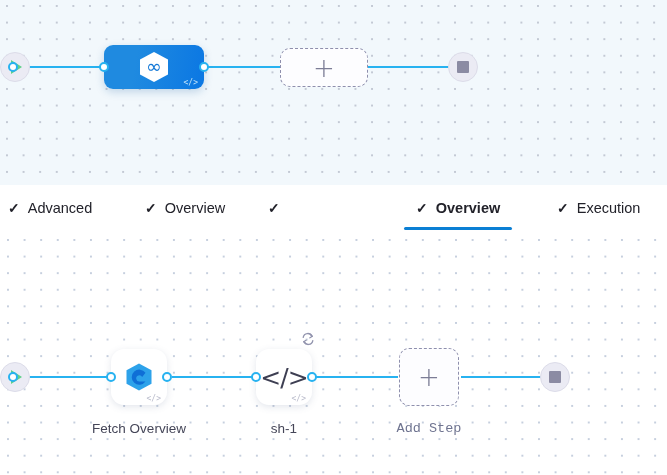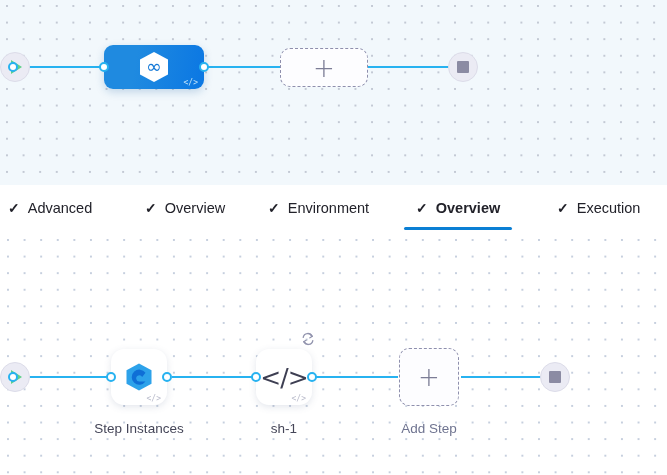--- a/index.html
+++ b/index.html
@@ -295,21 +295,20 @@
     </div>
 
     <div class="tab" style="left:133px; padding:0 12px;">
       <span class="tick">✓</span>
       <span class="tab-label">Overview</span>
 
     </div>
 
     <div class="tab" style="left:256px; padding:0 12px;">
       <span class="tick">✓</span>
-      <span class="tab-label">Environment</span>
 
     </div>
 
     <div class="tab active" style="left:404px; padding:0 12px;">
       <span class="tick">✓</span>
       <span class="tab-label">Overview</span>
       <span class="underline"></span>
     </div>
 
     <div class="tab" style="left:545px; padding:0 12px;">
@@ -335,42 +334,42 @@
       <div class="step-inner">
         <svg class="hex-logo" viewBox="0 0 26 28">
           <polygon points="13,0.5 25.5,7.2 25.5,20.8 13,27.5 0.5,20.8 0.5,7.2" fill="#2da2ea"></polygon>
           <path d="M19.5 9.8 A7.6 7.6 0 1 0 19.5 18.6 L13.6 18.6 A3.2 3.2 0 1 1 16.2 13.9 Z" fill="#0f6fd6"></path>
         </svg>
       </div>
       <span class="code-badge gray">&lt;/&gt;</span>
     </div>
     <div class="port" style="left:106px; top:141px;"></div>
     <div class="port" style="left:162px; top:141px;"></div>
-    <div class="node-caption" style="left:69px; top:190px; width:140px;">Step Instances</div>
+    <div class="node-caption" style="left:69px; top:190px; width:140px;">Fetch Overview</div>
 
     <div class="step-node" style="left:256px; top:118px;">
       <div class="step-inner">
         <span class="code-glyph">&lt;/&gt;</span>
       </div>
       <svg class="loop-icon" viewBox="0 0 16 16">
         <path d="M3.2 6.4 A4.6 4.6 0 0 1 12 5.4" fill="none" stroke="#9193ad" stroke-width="1.3" stroke-linecap="round"></path>
         <path d="M12.8 9.6 A4.6 4.6 0 0 1 4 10.6" fill="none" stroke="#9193ad" stroke-width="1.3" stroke-linecap="round"></path>
         <path d="M10 3.2 L12.4 5.2 L9.9 6.8" fill="none" stroke="#9193ad" stroke-width="1.3" stroke-linecap="round" stroke-linejoin="round"></path>
         <path d="M6 12.8 L3.6 10.8 L6.1 9.2" fill="none" stroke="#9193ad" stroke-width="1.3" stroke-linecap="round" stroke-linejoin="round"></path>
       </svg>
       <span class="code-badge gray">&lt;/&gt;</span>
     </div>
     <div class="port" style="left:251px; top:141px;"></div>
     <div class="port" style="left:307px; top:141px;"></div>
     <div class="node-caption" style="left:244px; top:190px; width:80px;text-align:center;">sh-1</div>
 
     <div class="add-box" style="left:399px; top:117px; width:60px; height:58px;">
       <span class="plus-glyph">+</span>
     </div>
-    <div class="add-caption" style="left:389px; top:190px; width:80px;">Add Step</div>
+    <div class="add-caption" style="left:389px; top:190px; width:80px;font-family:Liberation Mono, monospace;">Add Step</div>
 
     <div class="port" style="left:542px; top:141px;"></div>
     <div class="terminal" style="left:540px; top:131px;">
       <div class="stop-sq"></div>
     </div>
   </div>
 
 </div>
 
 </body></html>

